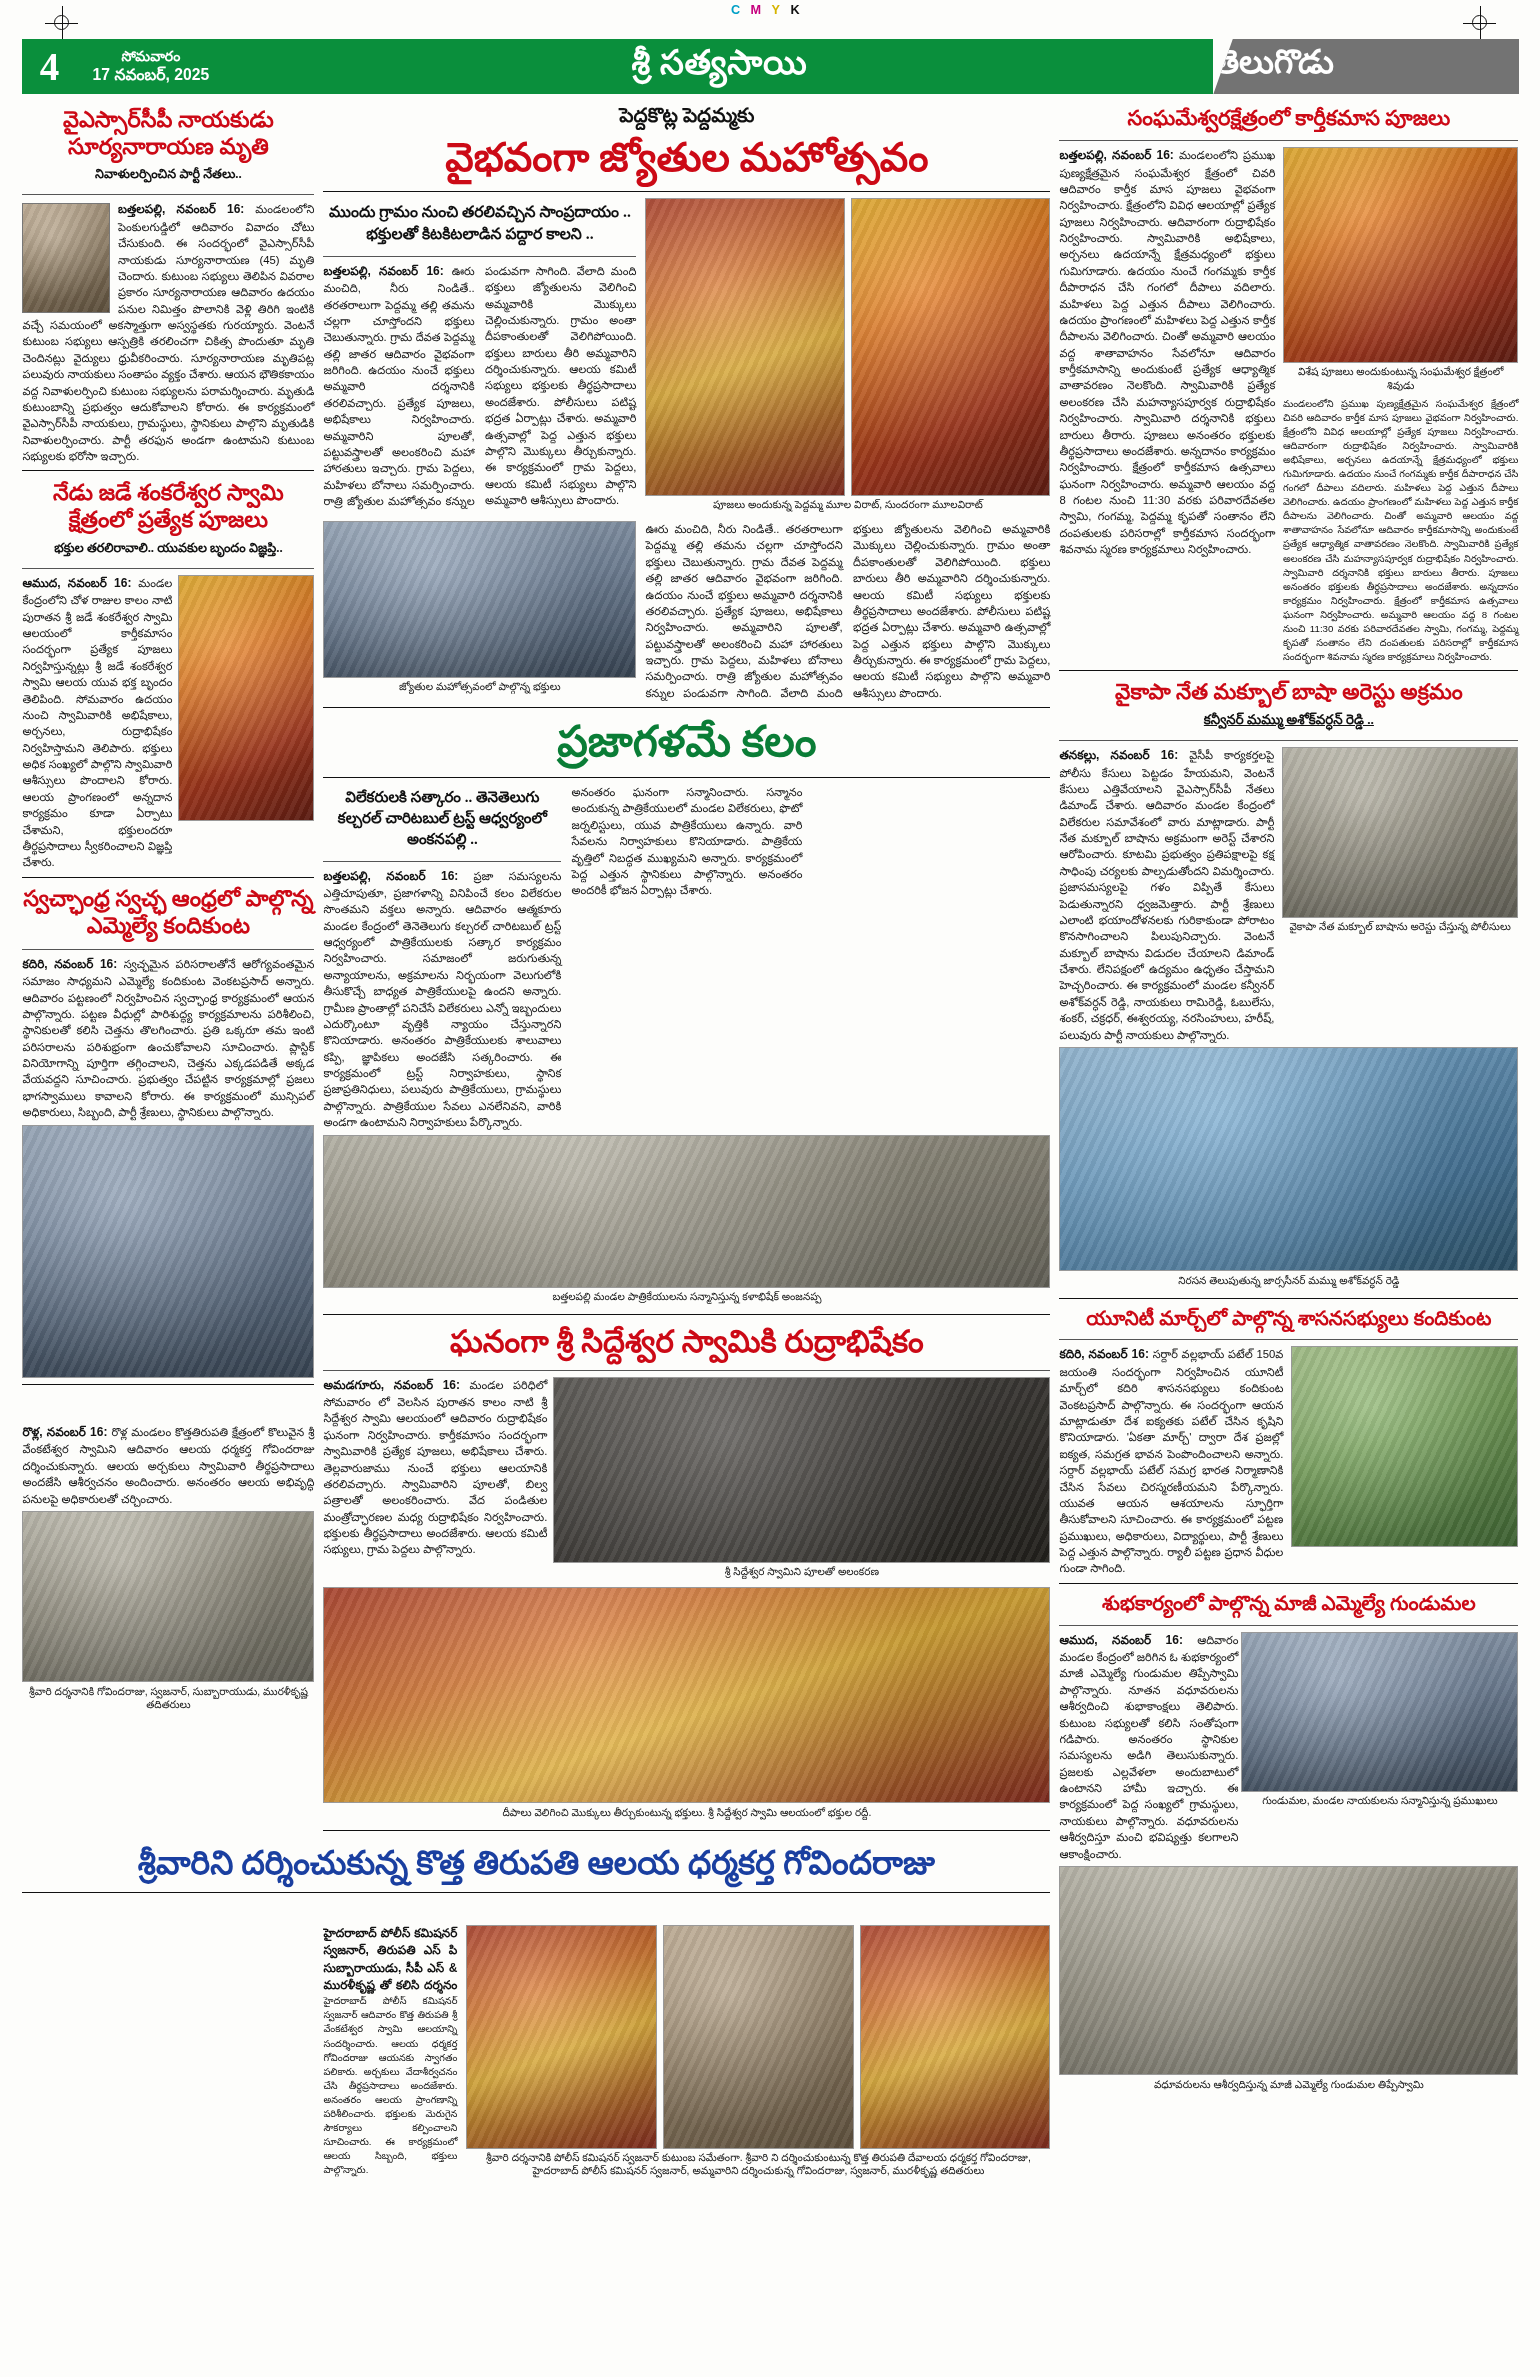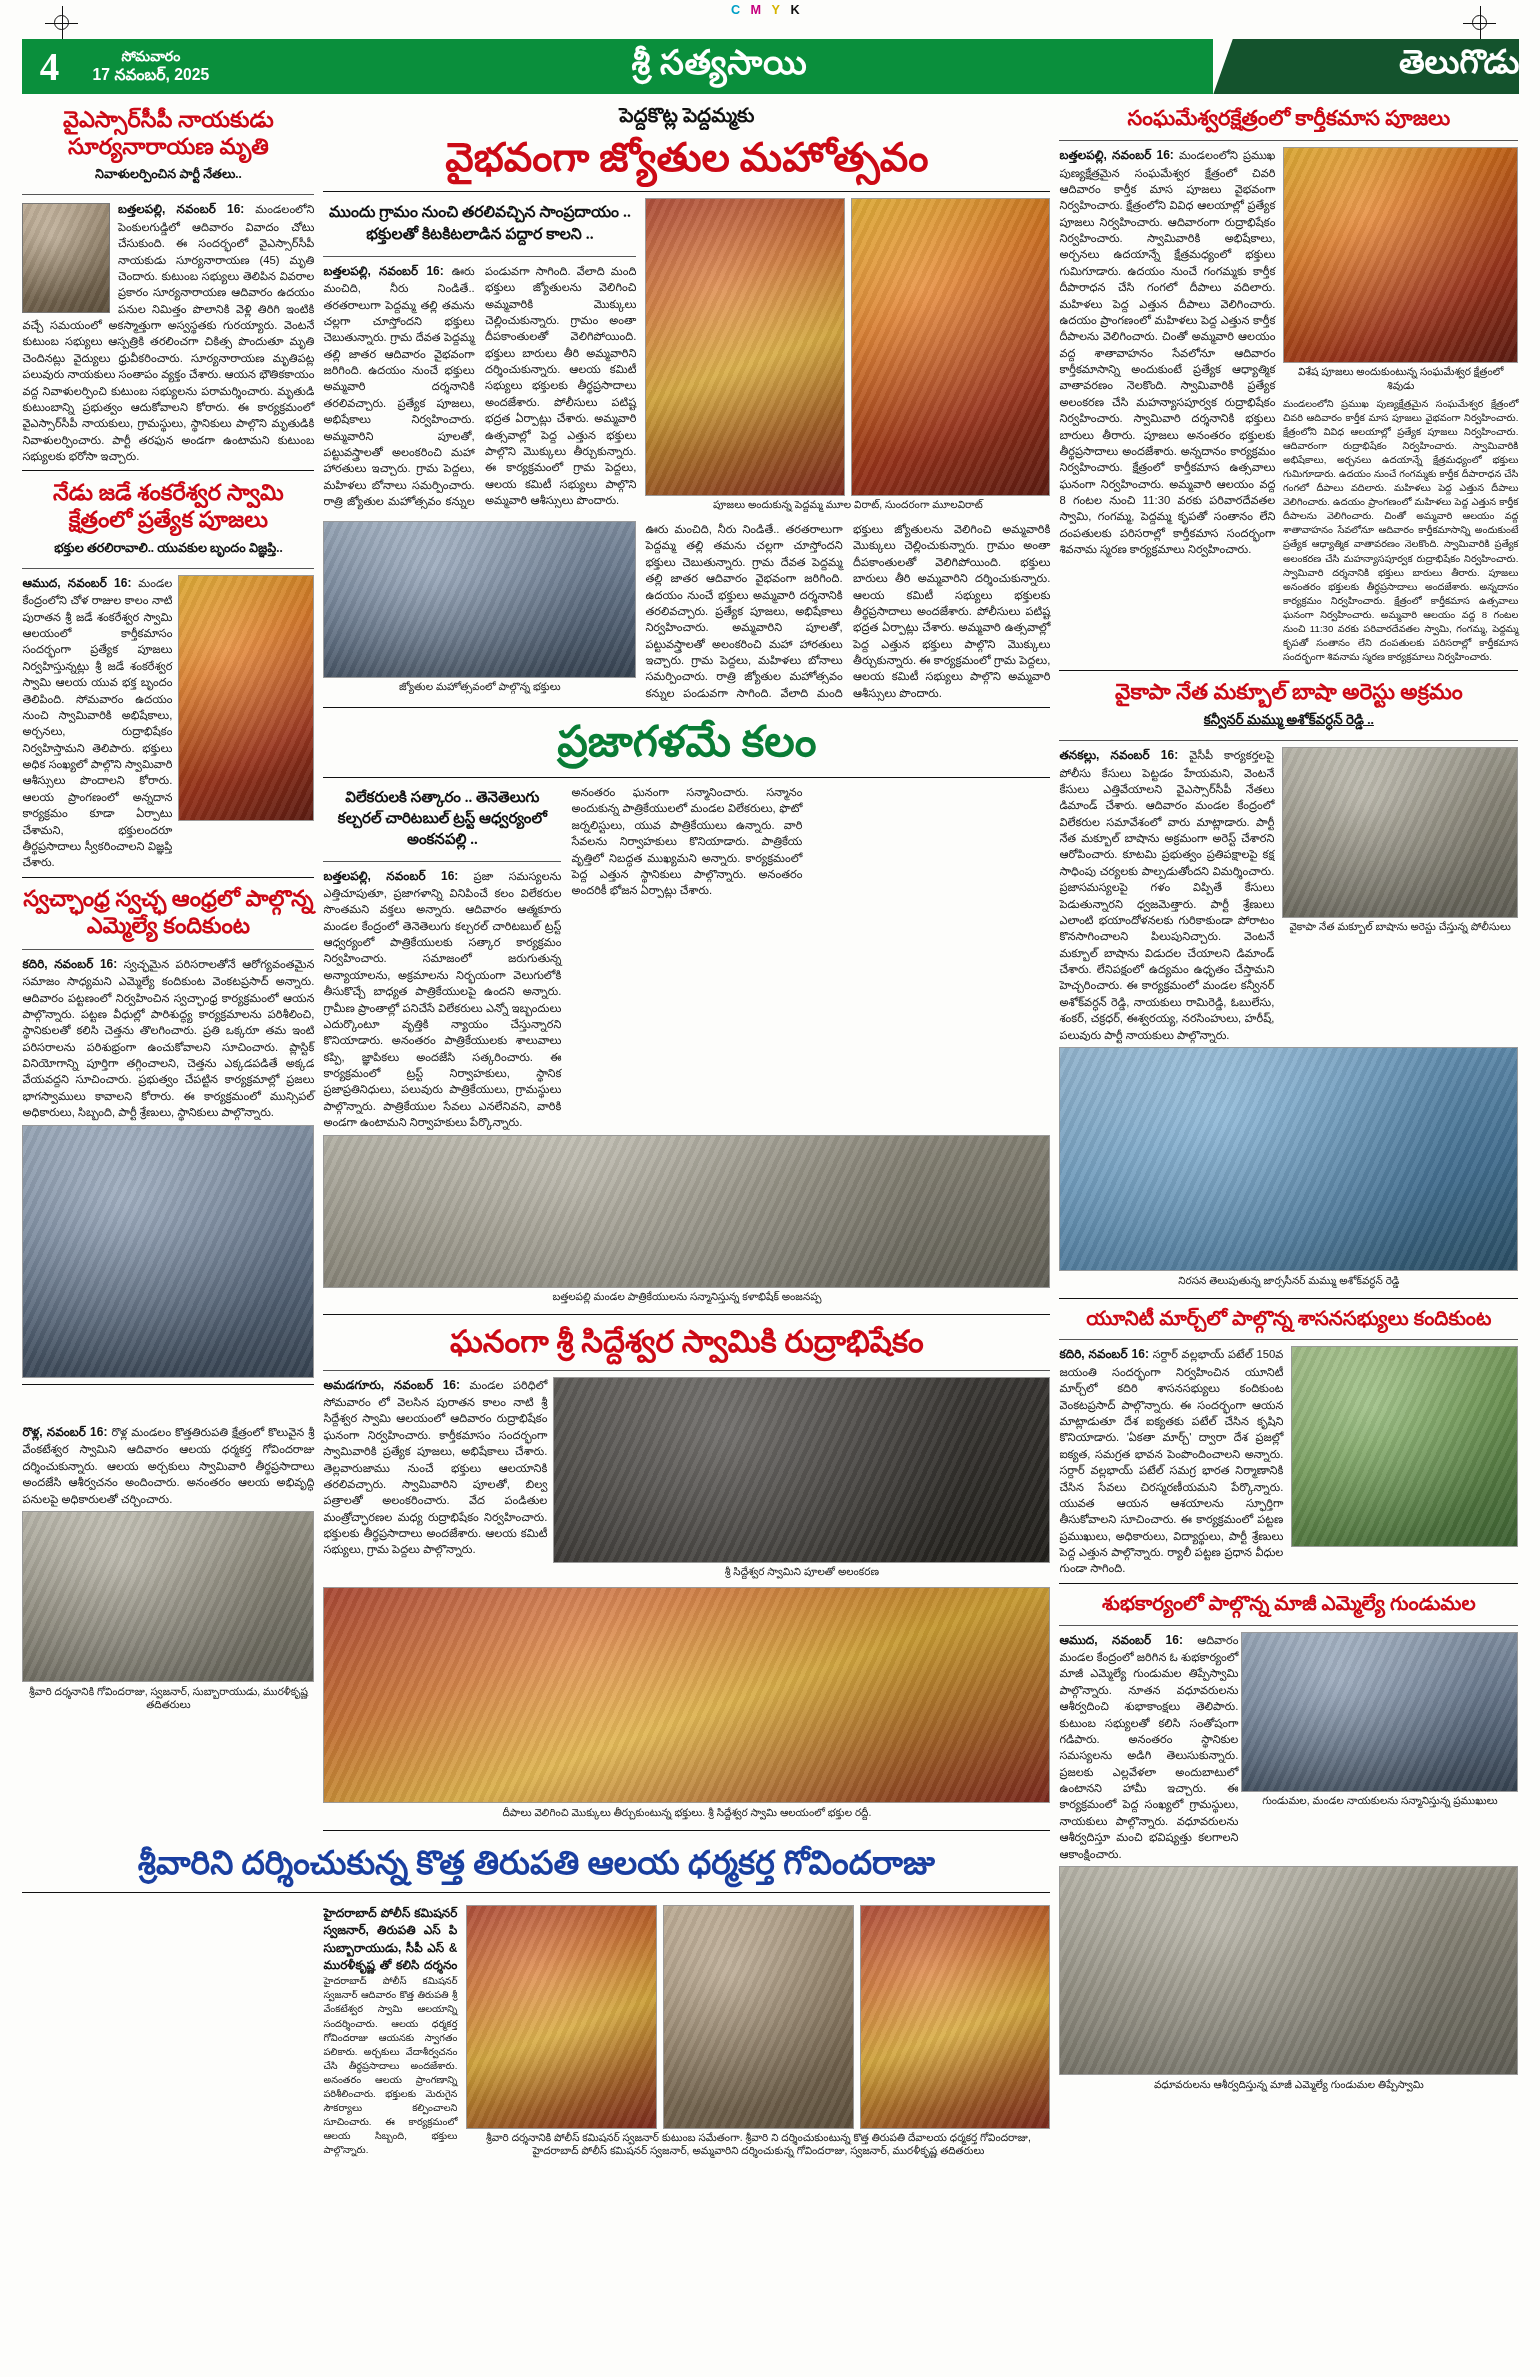--- a/index.html
+++ b/index.html
@@ -54,21 +54,21 @@
     width:149px; text-align:center; color:#fff; line-height:1.25;
   }
   .mh-date .d1{ font-size:14px; font-weight:bold;}
   .mh-date .d2{ font-size:15.7px; font-weight:bold;}
   .mh-title {
     flex:1; text-align:center; color:#ffffff;
     font-size:34px; font-weight:bold; font-family:"Liberation Serif", serif;
     letter-spacing:0.7px;
   }
   .mh-blue {
-    width:306px; background:#14532d; display:flex; align-items:center; justify-content:flex-end;
+    width:306px; background:#737373; display:flex; align-items:center; justify-content:flex-start;
     clip-path: polygon(19.4px 0, 100% 0, 100% 100%, 0 100%);
   }
   .mh-blue .logo {
     color:#ffffff; font-size:33px; font-weight:bold; font-family:"Liberation Serif", serif;
   }
 
   
   .content {
     position:absolute; left:22.4px; top:104px; width:1497px; height:2251px;
   }
@@ -318,21 +318,21 @@
         <div class="cap-below">దీపాలు వెలిగించి మొక్కులు తీర్చుకుంటున్న భక్తులు.    శ్రీ సిద్దేశ్వర స్వామి ఆలయంలో భక్తుల రద్దీ.</div>
       </div>
 
       <div class="rule"></div>
 
       <div class="headline-band" style="margin-left:-301px; width:1028px;">
         <div class="hdr lg blue" style="font-size:33px;">శ్రీవారిని దర్శించుకున్న కొత్త తిరుపతి ఆలయ ధర్మకర్త గోవిందరాజు</div>
         <div class="rule"></div>
       </div>
 
-      <div style="display:flex; gap:9px;">
+      <div style="display:flex; gap:9px;margin-top:20px;">
         <div style="width:134px;">
           <div class="body tiny">
             <span class="dateline">హైదరాబాద్ పోలీస్ కమిషనర్ స్వజనార్, తిరుపతి ఎస్ పి సుబ్బారాయుడు, సీపీ ఎస్ &amp; మురళీకృష్ణ తో కలిసి దర్శనం</span>
             <span>హైదరాబాద్ పోలీస్ కమిషనర్ స్వజనార్ ఆదివారం కొత్త తిరుపతి శ్రీ వేంకటేశ్వర స్వామి ఆలయాన్ని సందర్శించారు. ఆలయ ధర్మకర్త గోవిందరాజు ఆయనకు స్వాగతం పలికారు. అర్చకులు వేదాశీర్వచనం చేసి తీర్థప్రసాదాలు అందజేశారు. అనంతరం ఆలయ ప్రాంగణాన్ని పరిశీలించారు. భక్తులకు మెరుగైన సౌకర్యాలు కల్పించాలని సూచించారు. ఈ కార్యక్రమంలో ఆలయ సిబ్బంది, భక్తులు పాల్గొన్నారు.</span>
           </div>
         </div>
         <div style="flex:1;">
           <div style="display:flex; gap:6px;">
             <div class="photo ph-temple" style="flex:1; height:224px;"></div>
             <div class="photo ph-portrait" style="flex:1; height:224px;"></div>

